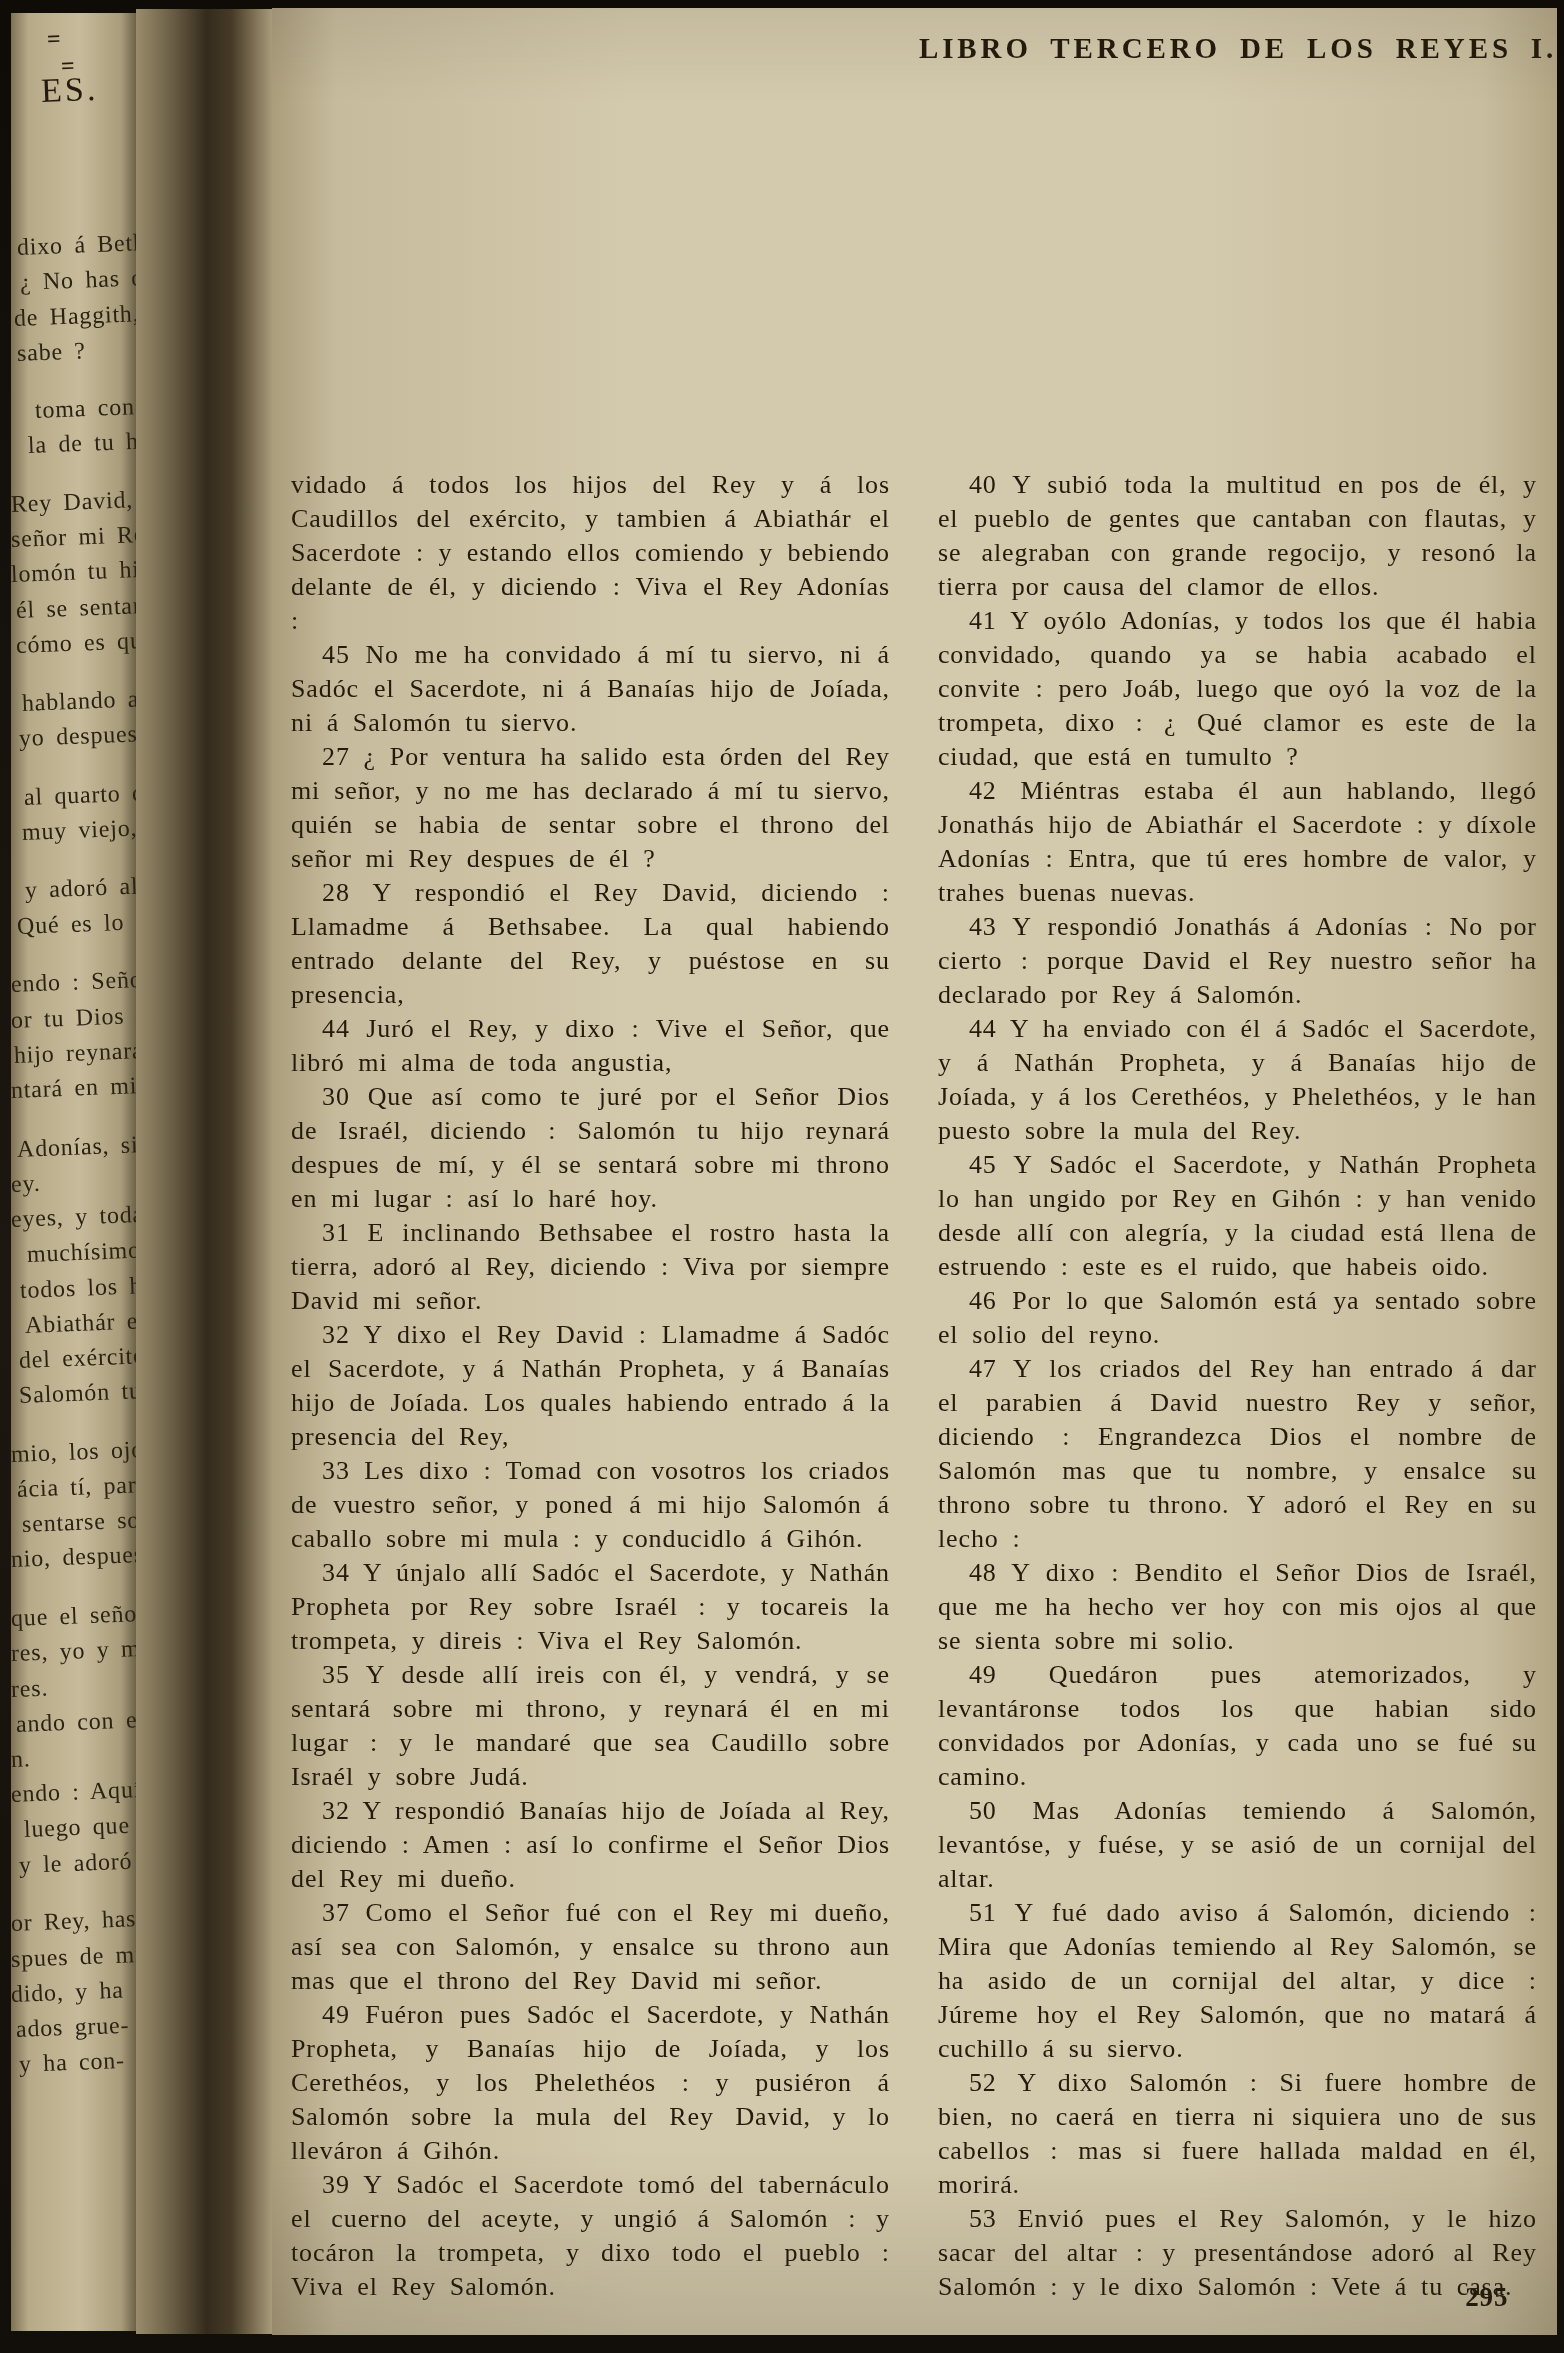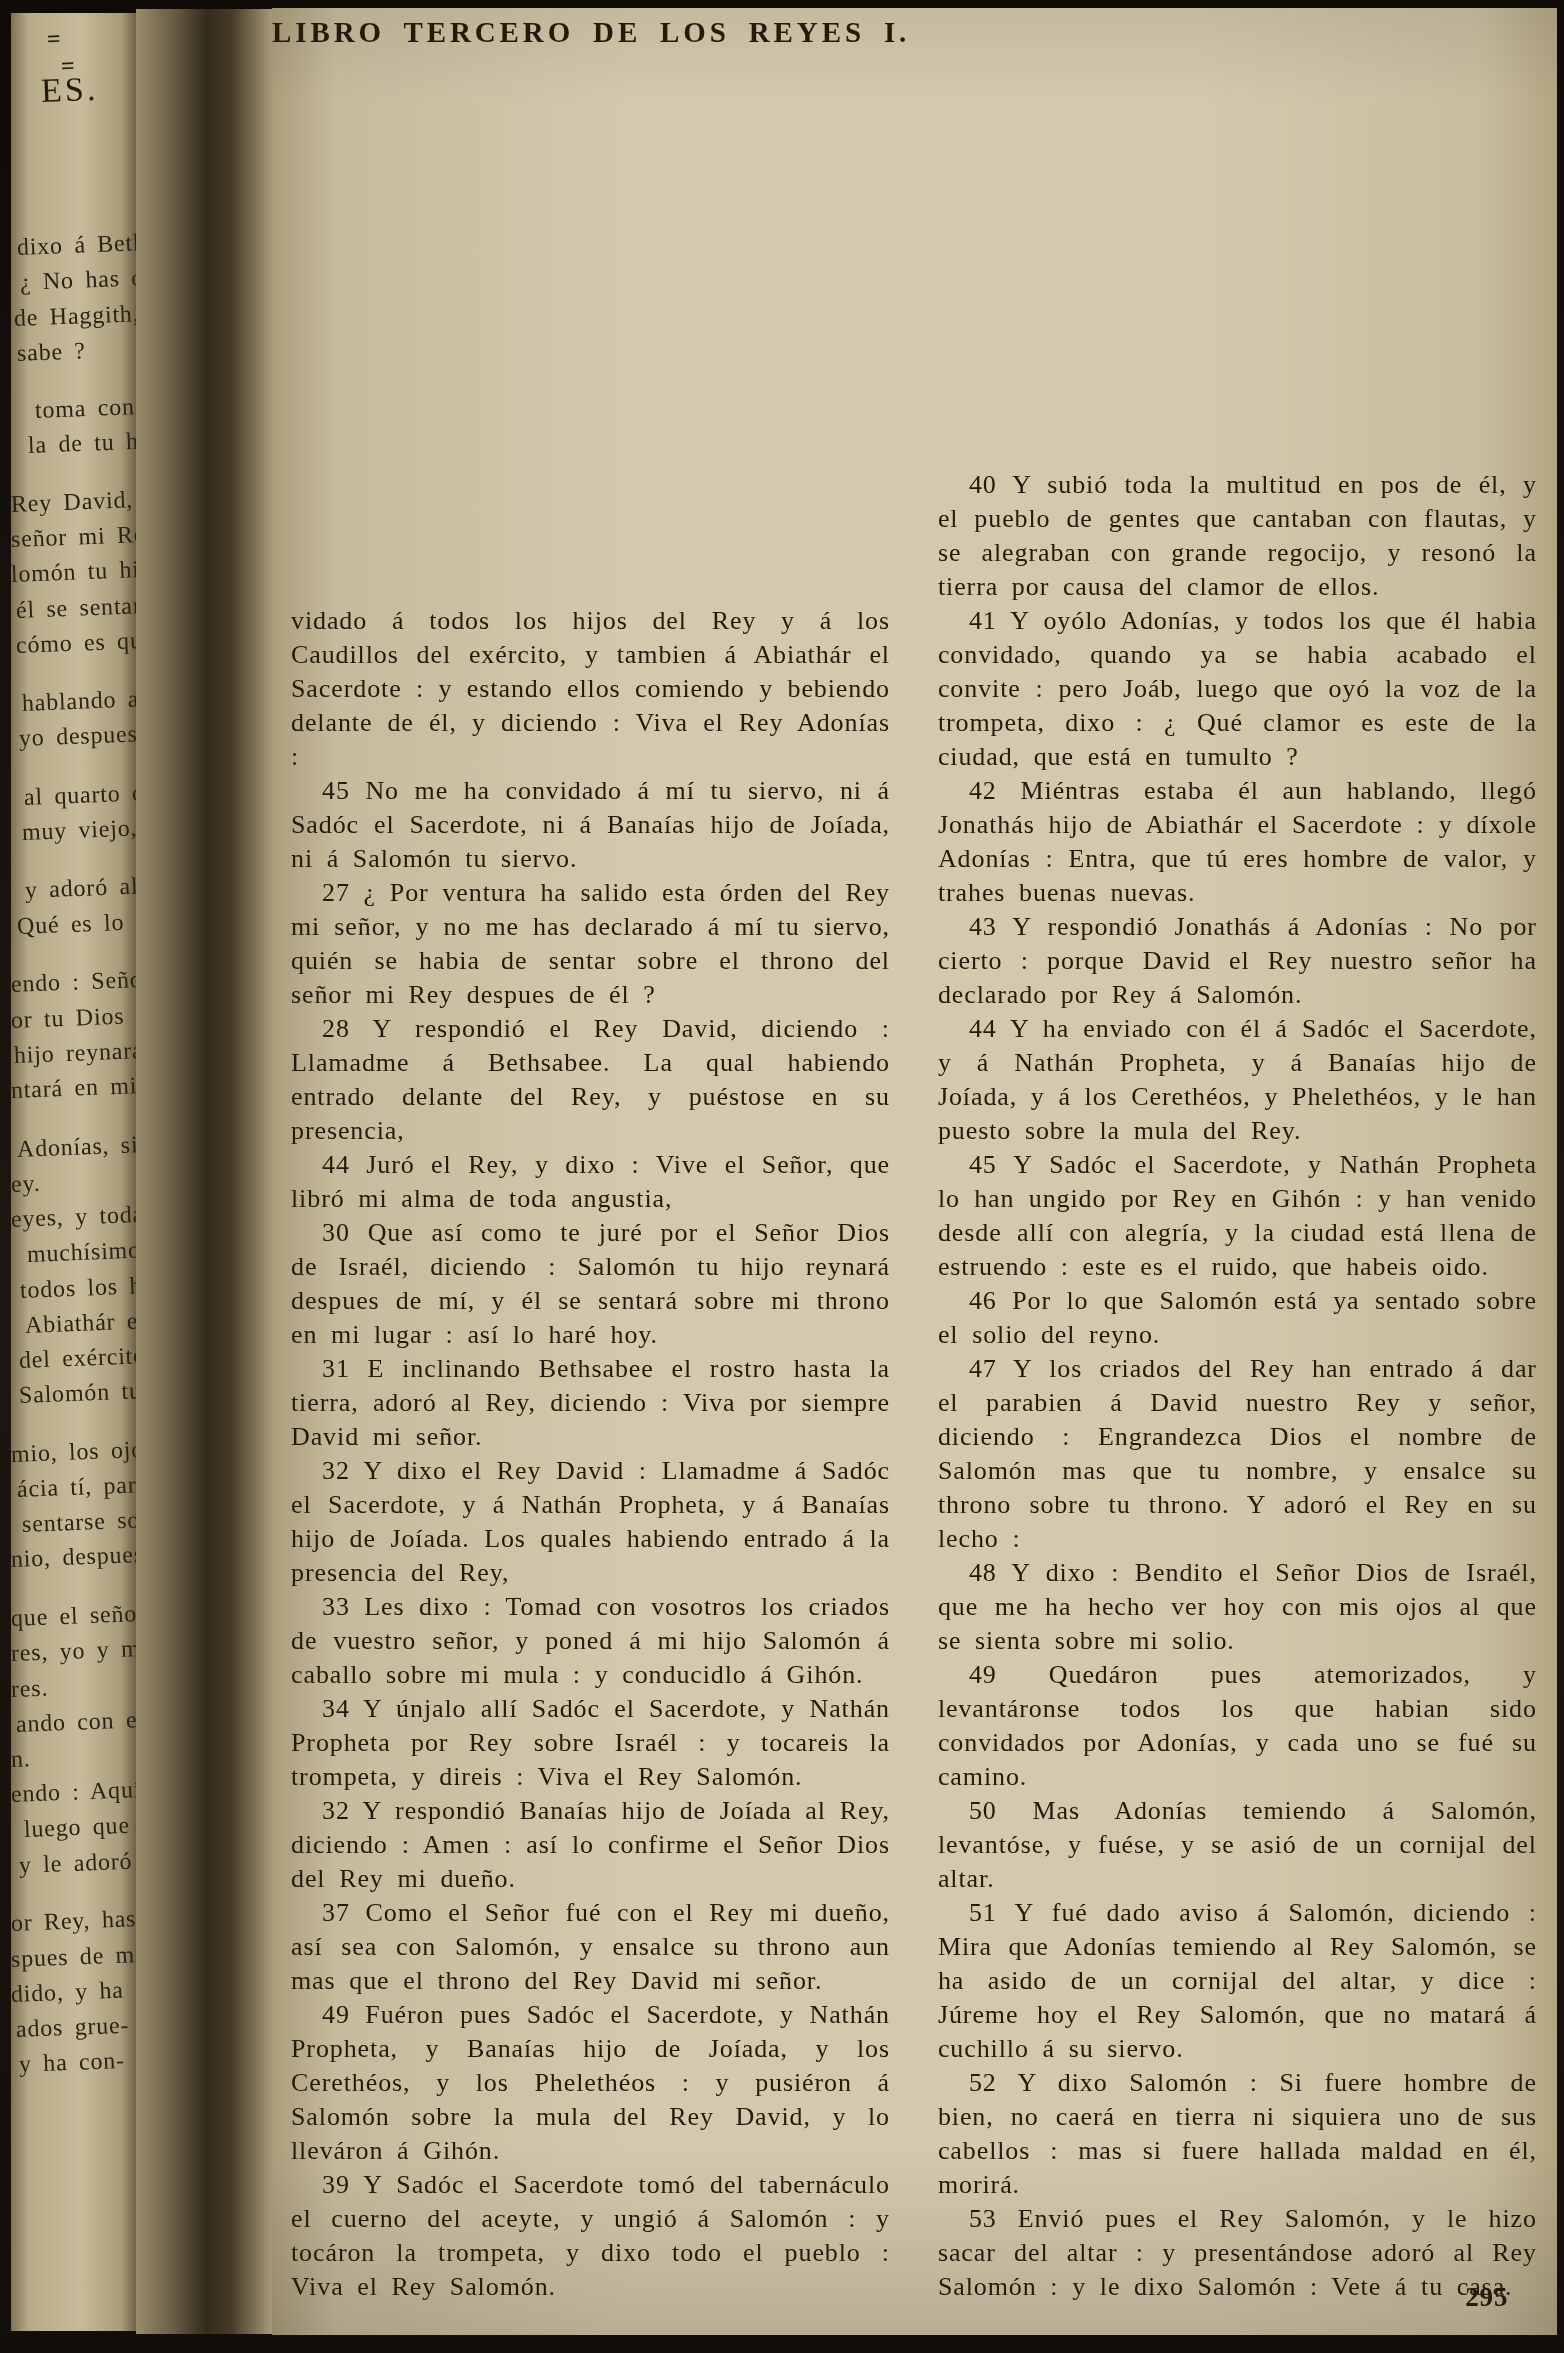--- a/index.html
+++ b/index.html
@@ -35,21 +35,21 @@
   }
 
   
   .main-page{
     position:absolute;left:272px;right:7.8px;top:7.8px;bottom:19px;
     background-image:
       linear-gradient(180deg,rgba(20,14,6,.08) 0%,rgba(0,0,0,0) 4%,rgba(0,0,0,0) 92%,rgba(20,14,6,.14) 100%),
       linear-gradient(90deg,#ab9d7c 0%,#c6bb9c 5%,var(--paper,#d3c9ac) 28%,var(--paper,#d4caad) 72%,#c8bd9e 94%,#b2a584 100%);
   }
   .running-header{
-    position:absolute;top:8px;left:0;right:0;text-align:left;
+    position:absolute;top:24px;left:0;right:0;text-align:right;
     font-size:29px;font-weight:bold;letter-spacing:3.9px;word-spacing:7.8px;
     color:var(--ink,#271e10);
   }
   .columns{
     position:absolute;top:61px;left:19px;right:20.3px;bottom:31px;
     display:flex;
     align-items:flex-end;
   }
   .col{
     width:599px;flex:0 0 599px;
@@ -139,20 +139,21 @@
           <p class="verse">vidado á todos los hijos del Rey y á los Caudillos del exército, y tambien á Abiathár el Sacerdote : y estando ellos comiendo y bebiendo delante de él, y diciendo : Viva el Rey Adonías :</p>
           <p class="verse indent">45 No me ha convidado á mí tu siervo, ni á Sadóc el Sacerdote, ni á Banaías hijo de Joíada, ni á Salomón tu siervo.</p>
           <p class="verse indent">27 ¿ Por ventura ha salido esta órden del Rey mi señor, y no me has declarado á mí tu siervo, quién se habia de sentar sobre el throno del señor mi Rey despues de él ?</p>
           <p class="verse indent">28 Y respondió el Rey David, diciendo : Llamadme á Bethsabee. La qual habiendo entrado delante del Rey, y puéstose en su presencia,</p>
           <p class="verse indent">44 Juró el Rey, y dixo : Vive el Señor, que libró mi alma de toda angustia,</p>
           <p class="verse indent">30 Que así como te juré por el Señor Dios de Israél, diciendo : Salomón tu hijo reynará despues de mí, y él se sentará sobre mi throno en mi lugar : así lo haré hoy.</p>
           <p class="verse indent">31 E inclinando Bethsabee el rostro hasta la tierra, adoró al Rey, diciendo : Viva por siempre David mi señor.</p>
           <p class="verse indent">32 Y dixo el Rey David : Llamadme á Sadóc el Sacerdote, y á Nathán Propheta, y á Banaías hijo de Joíada. Los quales habiendo entrado á la presencia del Rey,</p>
           <p class="verse indent">33 Les dixo : Tomad con vosotros los criados de vuestro señor, y poned á mi hijo Salomón á caballo sobre mi mula : y conducidlo á Gihón.</p>
           <p class="verse indent">34 Y únjalo allí Sadóc el Sacerdote, y Nathán Propheta por Rey sobre Israél : y tocareis la trompeta, y direis : Viva el Rey Salomón.</p>
+          <p class="verse indent">35 Y desde allí ireis con él, y vendrá, y se sentará sobre mi throno, y reynará él en mi lugar : y le mandaré que sea Caudillo sobre Israél y sobre Judá.</p>
           <p class="verse indent">32 Y respondió Banaías hijo de Joíada al Rey, diciendo : Amen : así lo confirme el Señor Dios del Rey mi dueño.</p>
           <p class="verse indent">37 Como el Señor fué con el Rey mi dueño, así sea con Salomón, y ensalce su throno aun mas que el throno del Rey David mi señor.</p>
           <p class="verse indent">49 Fuéron pues Sadóc el Sacerdote, y Nathán Propheta, y Banaías hijo de Joíada, y los Cerethéos, y los Phelethéos : y pusiéron á Salomón sobre la mula del Rey David, y lo lleváron á Gihón.</p>
           <p class="verse indent">39 Y Sadóc el Sacerdote tomó del tabernáculo el cuerno del aceyte, y ungió á Salomón : y tocáron la trompeta, y dixo todo el pueblo : Viva el Rey Salomón.</p>
         </div>
       <div class="divider"></div>
       <div class="col">
           <p class="verse indent">40 Y subió toda la multitud en pos de él, y el pueblo de gentes que cantaban con flautas, y se alegraban con grande regocijo, y resonó la tierra por causa del clamor de ellos.</p>
           <p class="verse indent">41 Y oyólo Adonías, y todos los que él habia convidado, quando ya se habia acabado el convite : pero Joáb, luego que oyó la voz de la trompeta, dixo : ¿ Qué clamor es este de la ciudad, que está en tumulto ?</p>
           <p class="verse indent">42 Miéntras estaba él aun hablando, llegó Jonathás hijo de Abiathár el Sacerdote : y díxole Adonías : Entra, que tú eres hombre de valor, y trahes buenas nuevas.</p>

